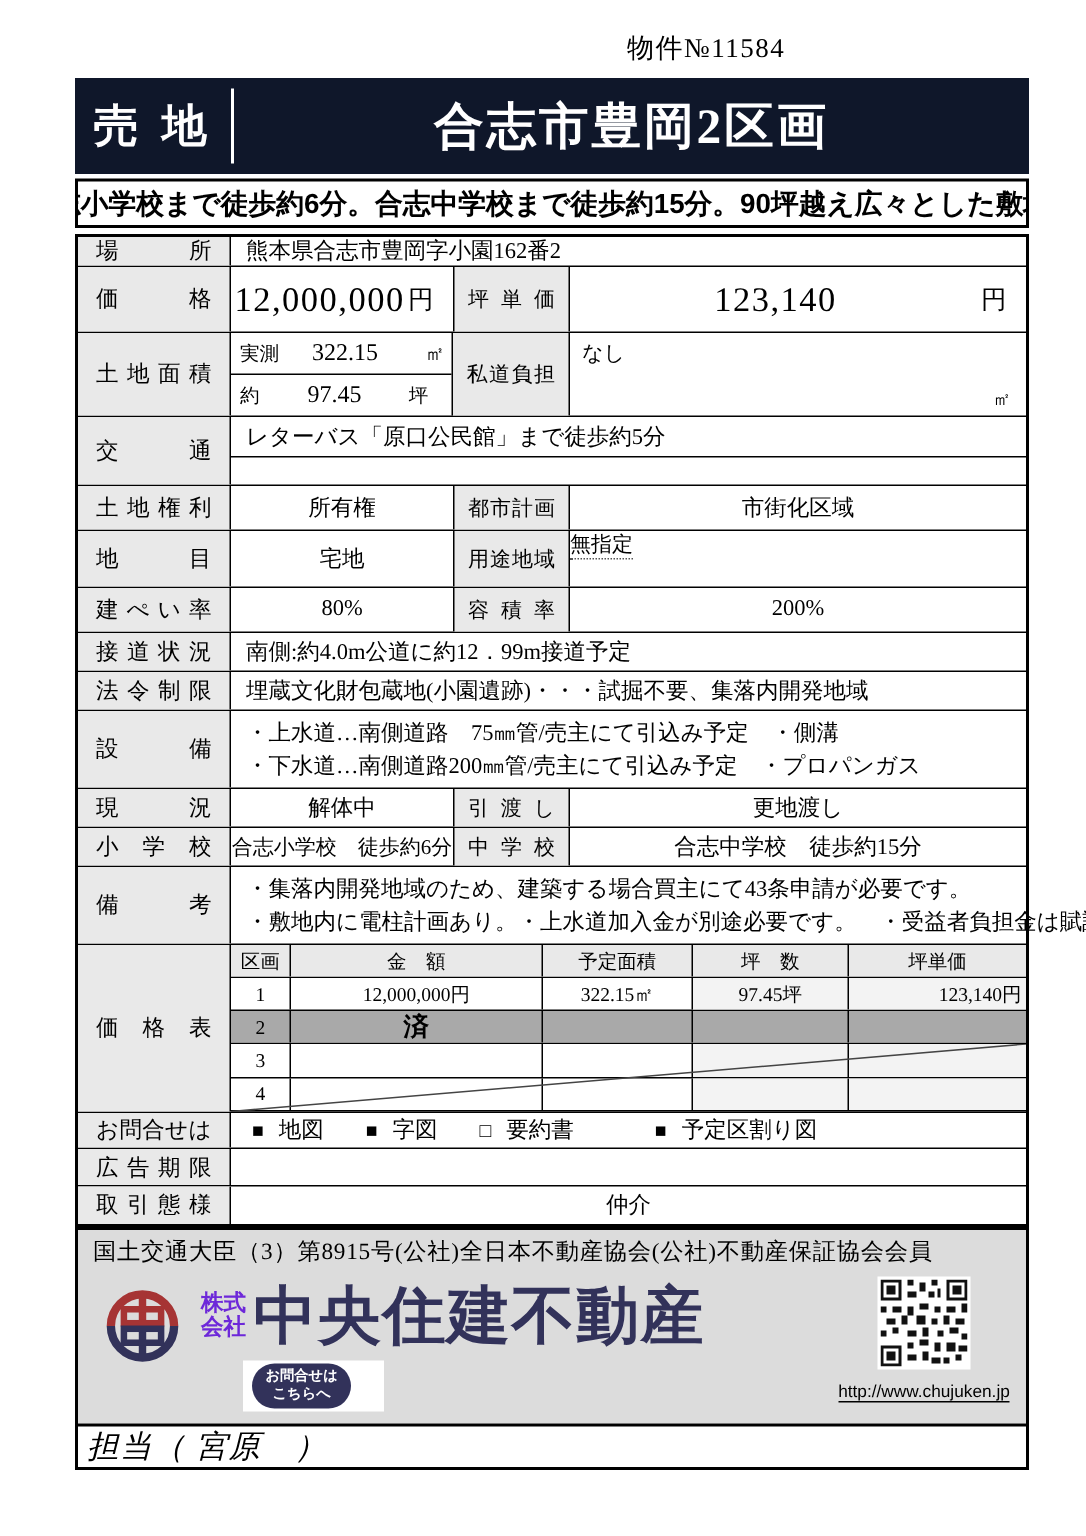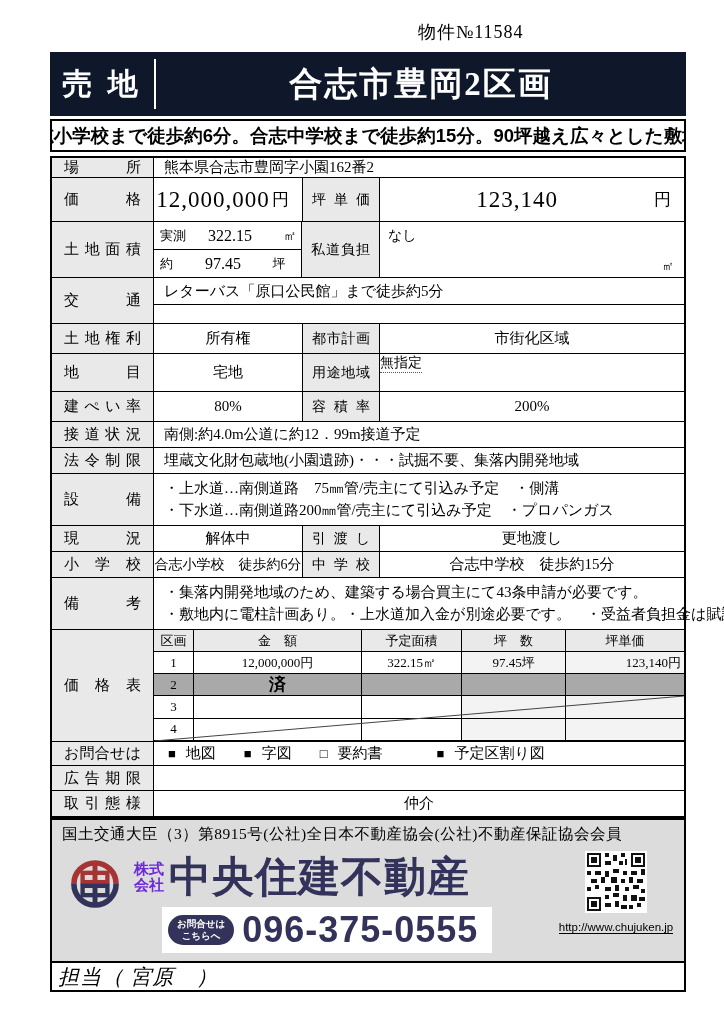--- a/index.html
+++ b/index.html
@@ -372,21 +372,20 @@
             <div class="kk">
               <span>株式</span>
                 <span>会社</span>
             </div>
             <div class="cname">中央住建不動産</div>
           </div>
           <div class="phoneline">
             <span class="badge">
               <span>お問合せは</span><br><span>こちらへ</span>
             </span>
-            <span class="phone">096-375-0555</span>
           </div>
         </div>
         <div class="brandright">
           <svg class="qr" viewBox="0 0 29 29">
             <rect x="0" y="0" width="29" height="29" fill="#fff"></rect>
             <g fill="#111">
               <rect x="0" y="0" width="7" height="7"></rect>
                 <rect x="22" y="0" width="7" height="7"></rect>
                 <rect x="0" y="22" width="7" height="7"></rect>
               <rect x="1" y="1" width="5" height="5" fill="#fff"></rect>

